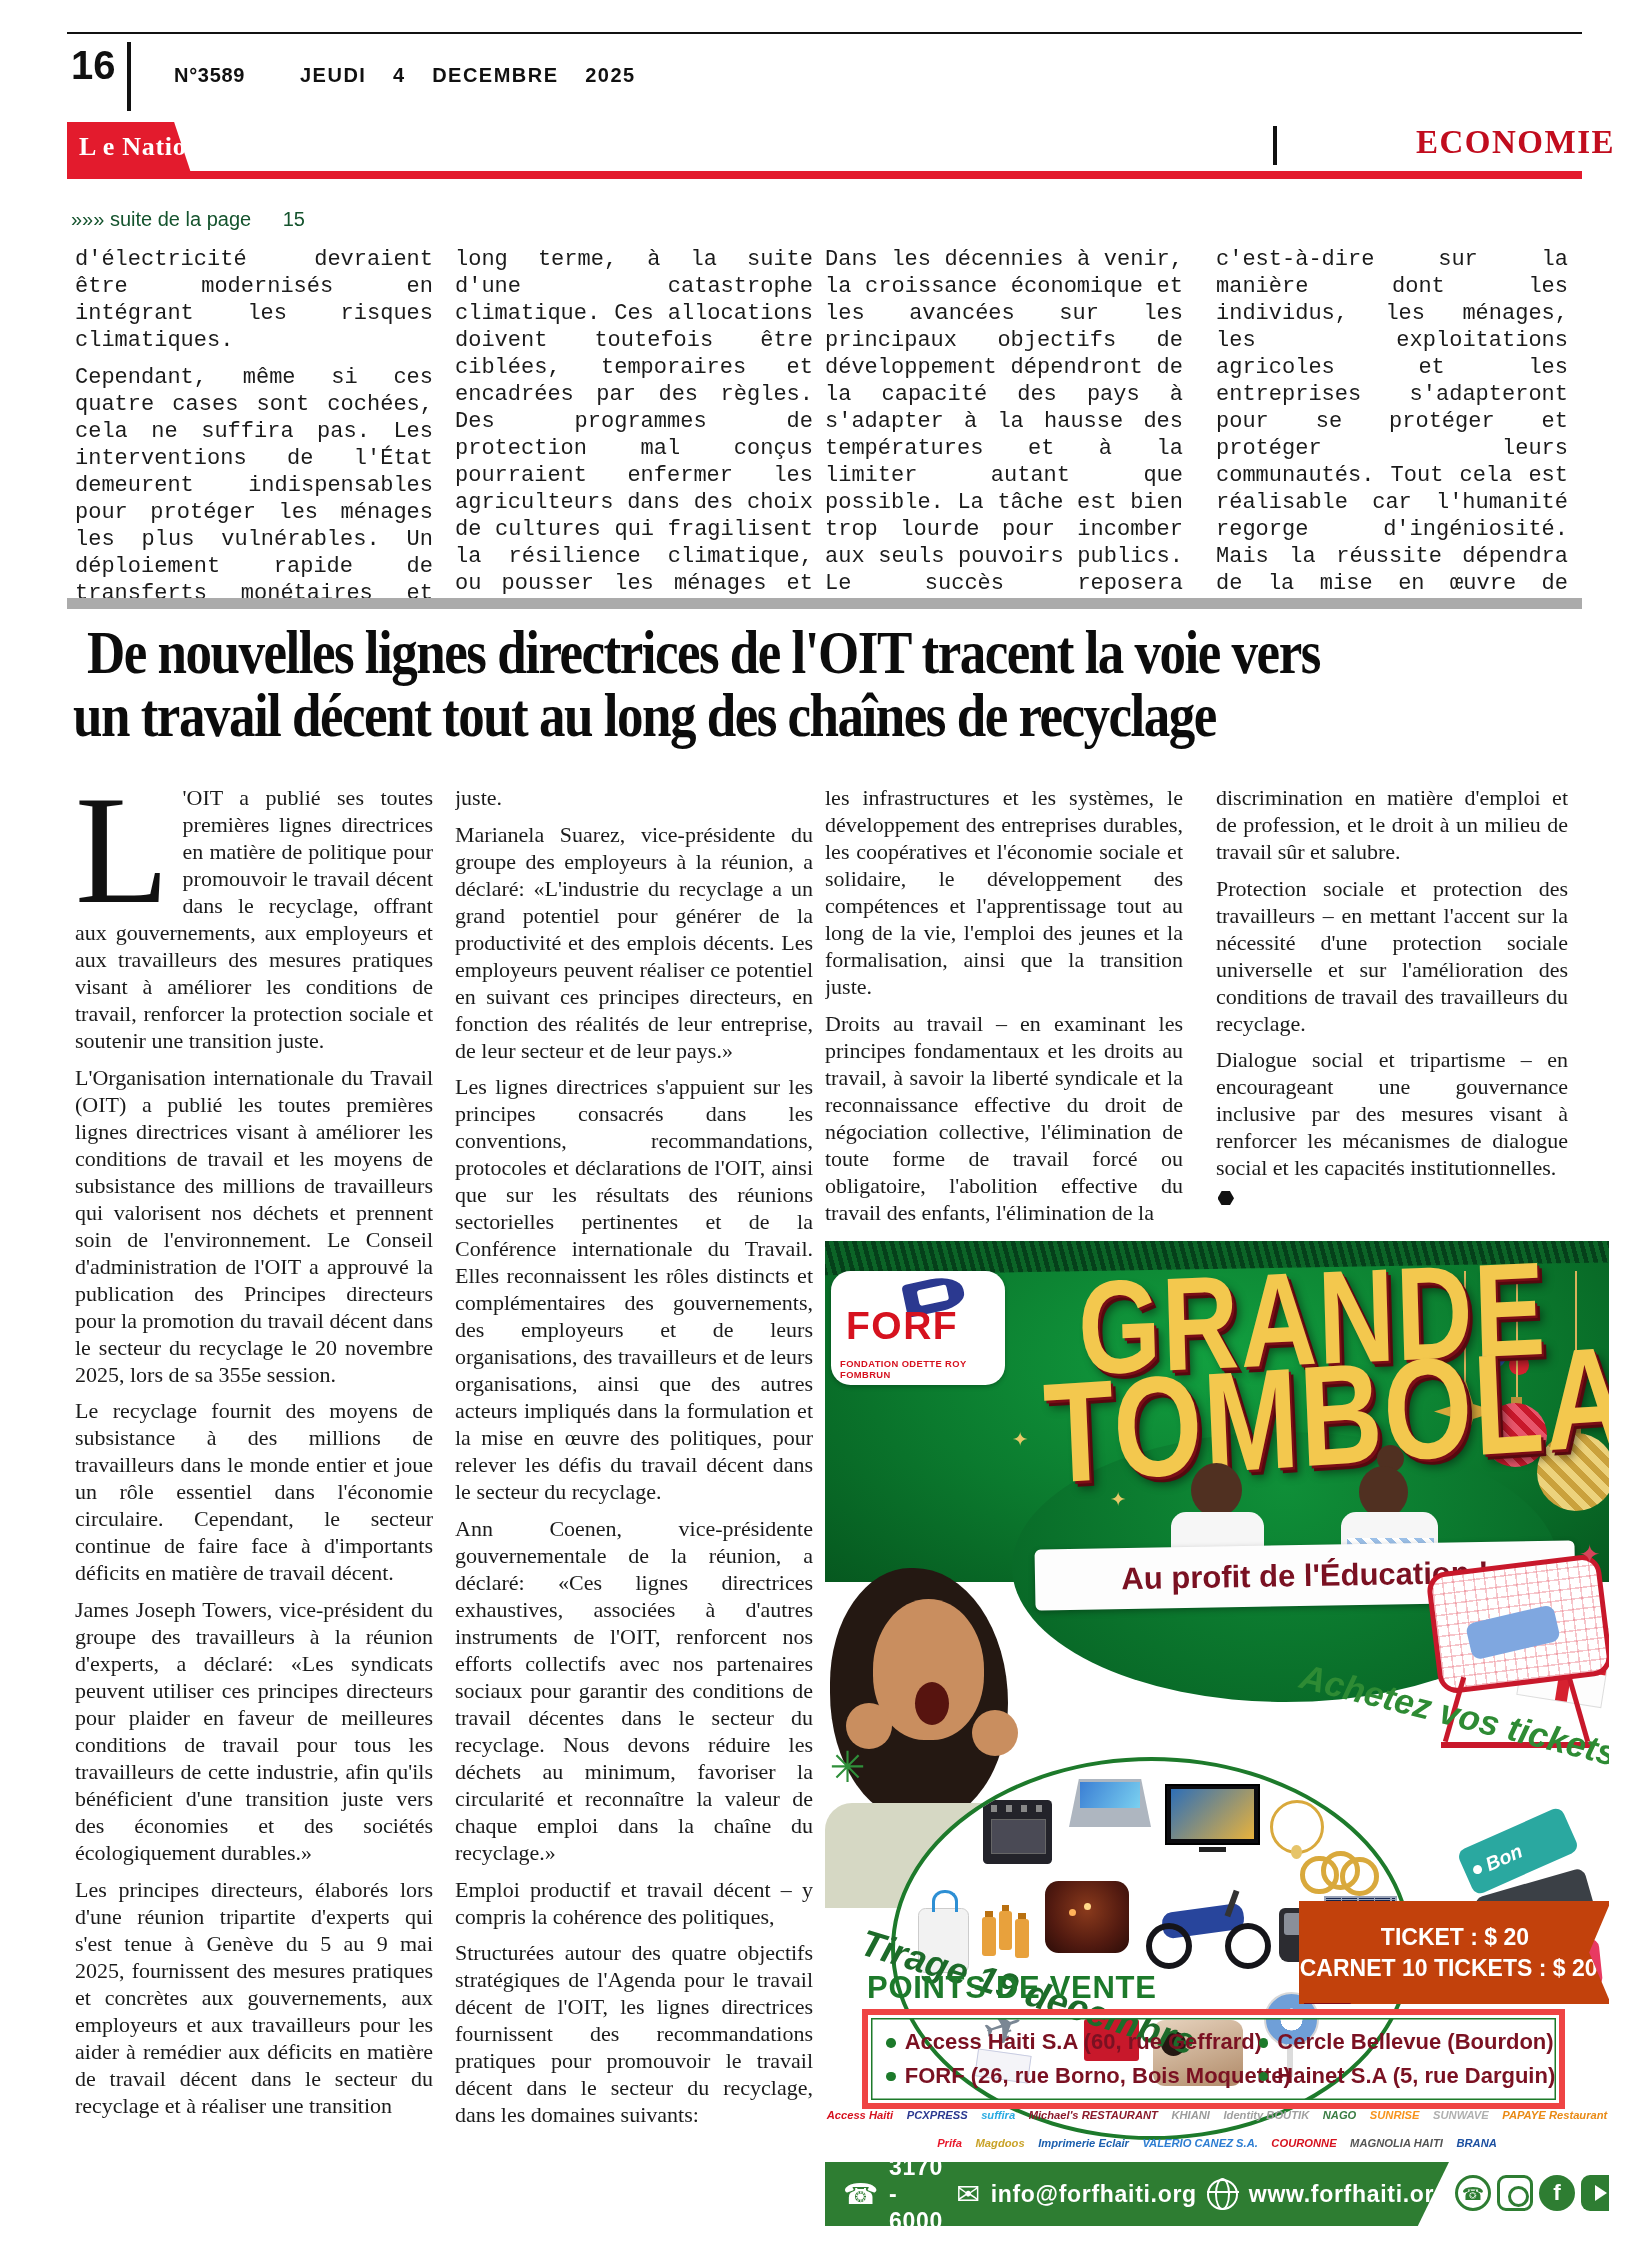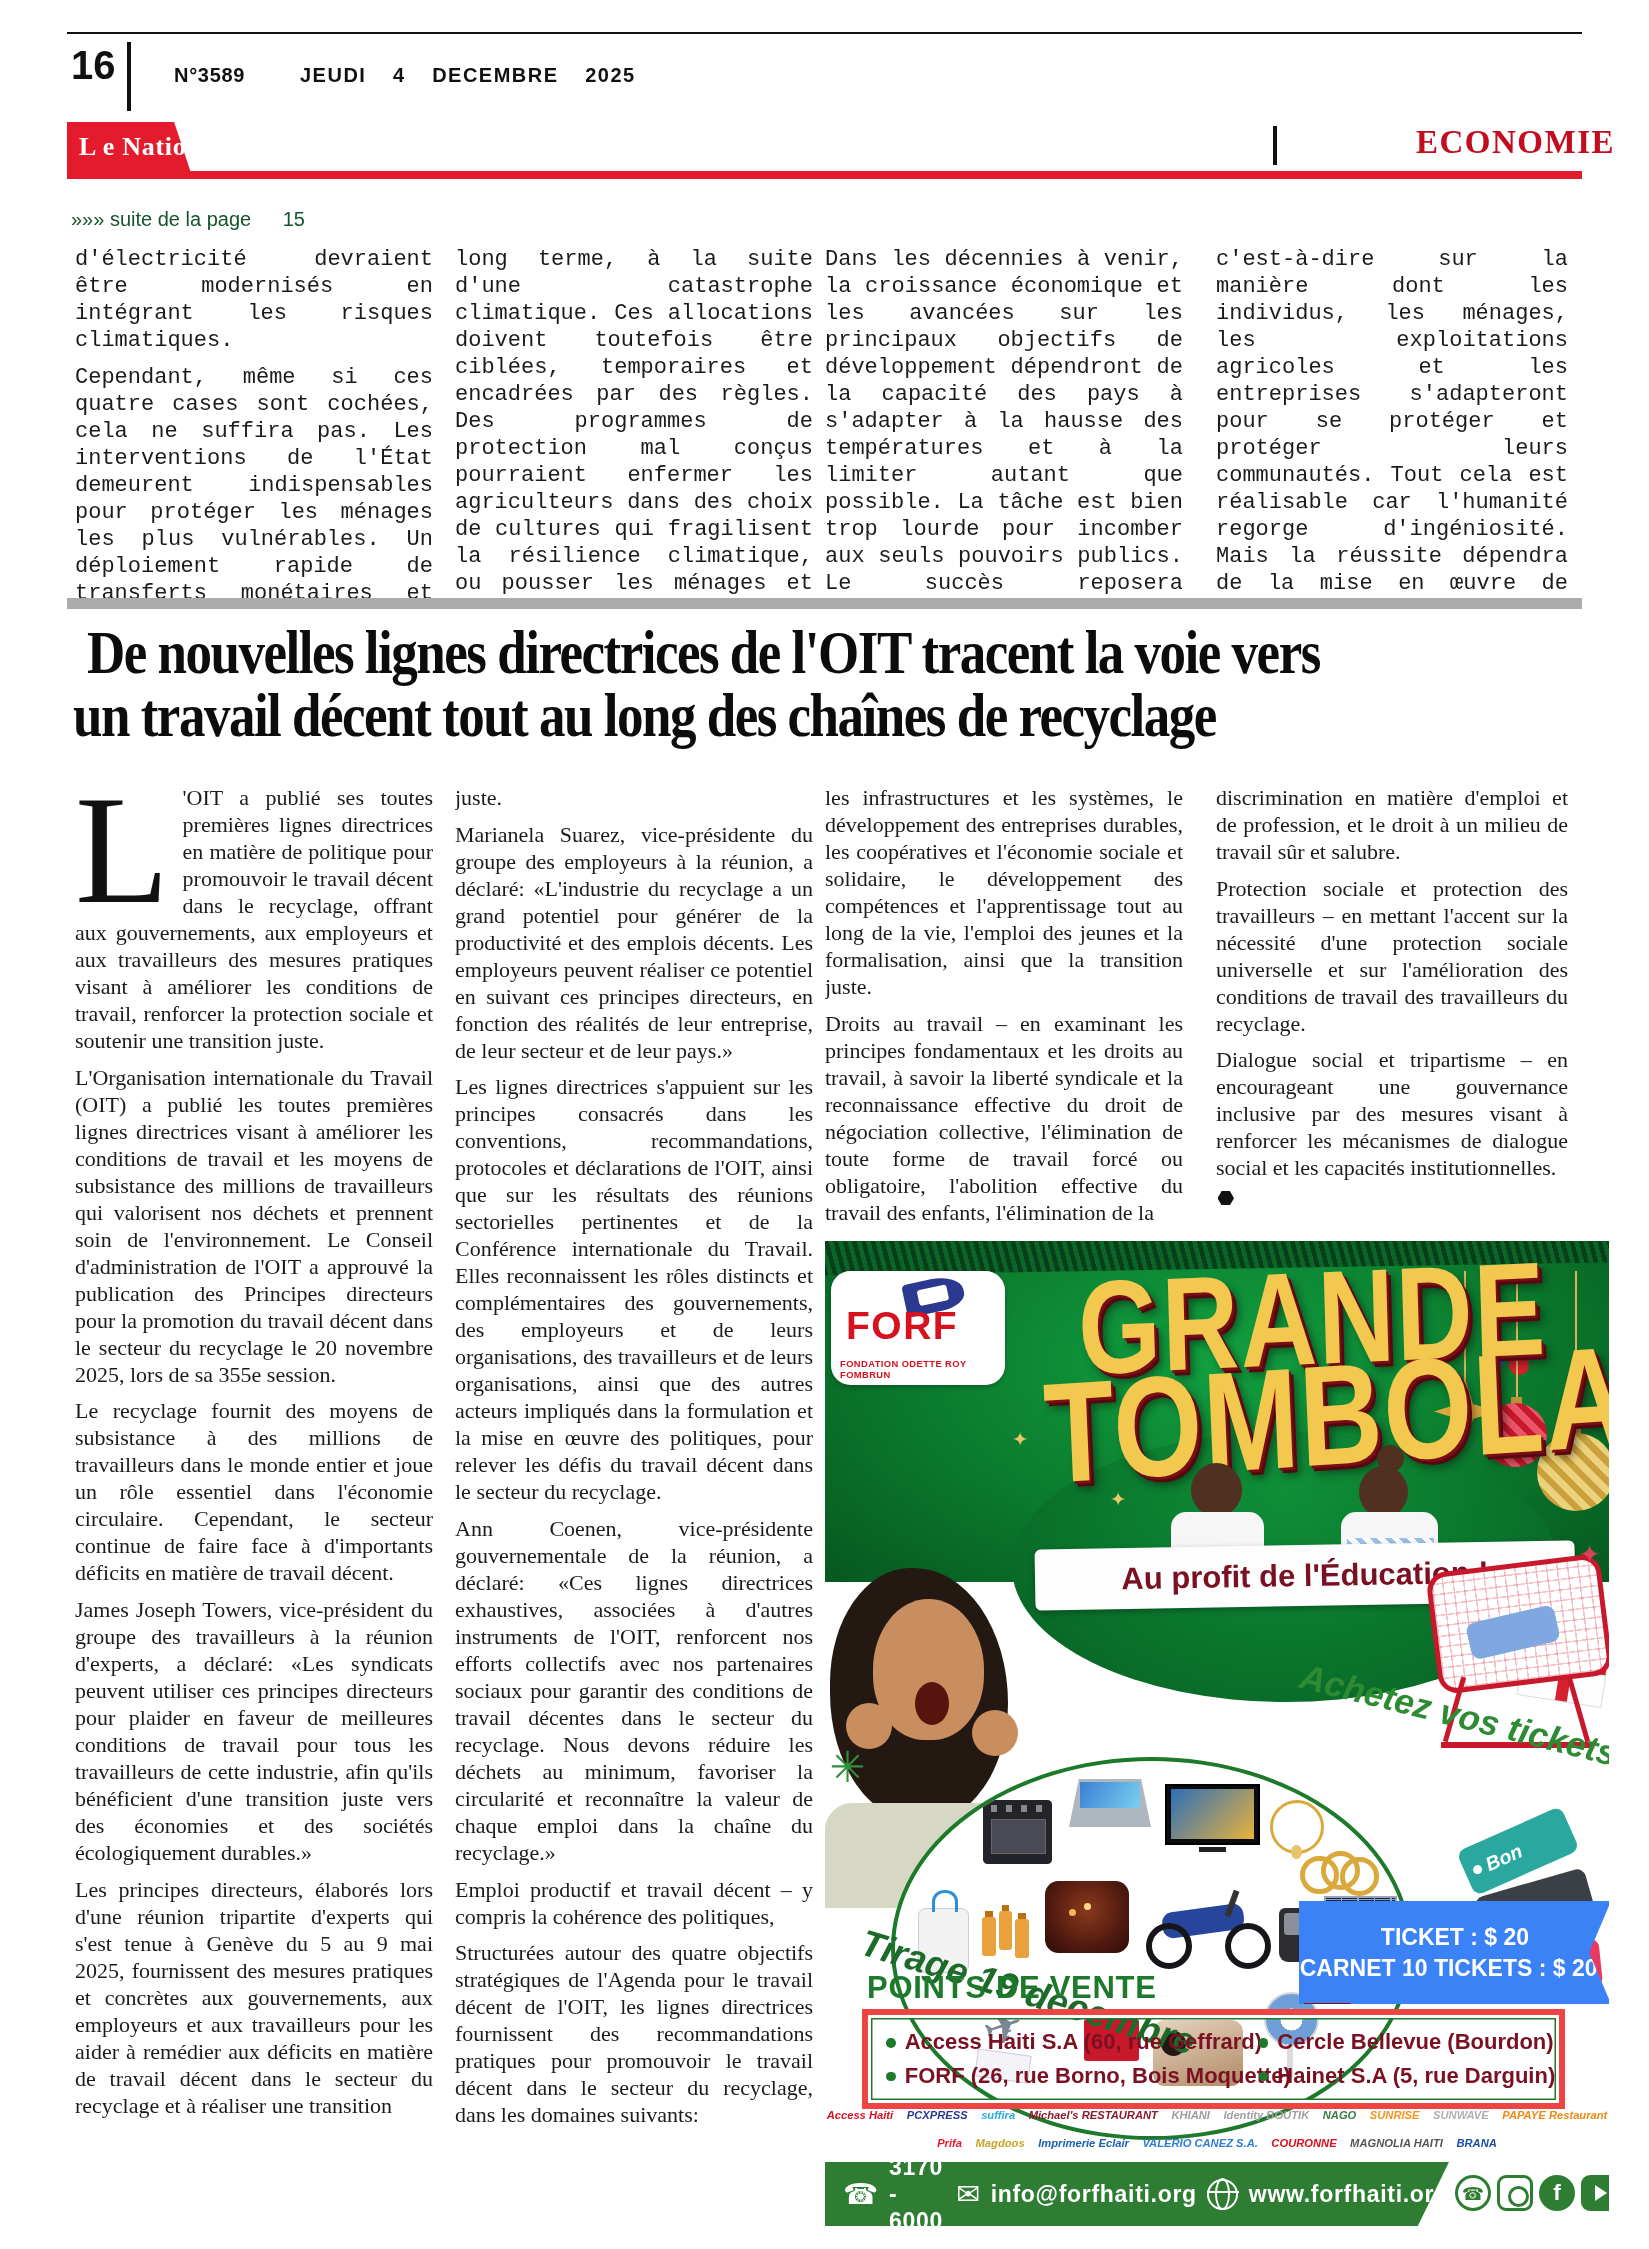--- a/index.html
+++ b/index.html
@@ -128,21 +128,21 @@
   .beer{width:55px;height:42px;background:#c8182b;border-radius:3px;}
   .beer::before{content:"";position:absolute;left:6px;top:-9px;width:9px;height:9px;background:#2a160c;border-radius:50%;box-shadow:16.5px 0 0 #2a160c,33px 0 0 #2a160c;}
   .massage{width:90px;height:66px;border-radius:12px;background:linear-gradient(160deg,#e7d4bf,#b08a68);}
   .massage::before{content:"";position:absolute;left:7.5px;top:10.5px;width:25.5px;height:25.5px;background:#241812;border-radius:50%;}
 
   .tag{width:114px;height:48px;border-radius:9px;color:#fff;font-style:italic;font-weight:bold;font-size:19.5px;
        display:flex;align-items:center;padding-left:22.5px;box-sizing:border-box;}
   .tag::before{content:"";position:absolute;left:7.5px;top:19.5px;width:9px;height:9px;background:#fff;border-radius:50%;}
   .tag.teal{background:#2aa8a0;} .tag.dark{background:#3b4046;} .tag.pink{background:#e83a62;font-size:18px;line-height:19px;}
 
-  .ribbon{left:474px;top:660px;width:312px;height:103px;background:#3b82f6;clip-path:polygon(0 0,100% 0,93% 50%,100% 100%,0 100%);
+  .ribbon{left:474px;top:660px;width:312px;height:103px;background:#c2410c;clip-path:polygon(0 0,100% 0,93% 50%,100% 100%,0 100%);
           display:flex;flex-direction:column;align-items:center;justify-content:center;gap:4px;color:#fff;font-weight:bold;}
   .ribbon::after{content:"";position:absolute;left:4.5px;bottom:-18px;width:48px;height:19.5px;background:#7e0c18;clip-path:polygon(0 0,100% 0,70% 100%,0 60%);}
   .ribbon .r1{font-size:23px;} .ribbon .r2{font-size:23px;}
   .points-title{left:42px;top:729px;font-size:31px;font-weight:bold;color:#1d7a2b;letter-spacing:0.7px;}
   .pbox{left:37px;top:768px;width:703px;height:100px;border:6px solid #ef4444;box-shadow:inset 0 0 0 3px #fff,inset 0 0 0 4.5px #1d7a2b;
         display:grid;grid-template-columns:56% 44%;align-content:center;row-gap:7.5px;padding:0 7.5px 0 18px;box-sizing:border-box;}
   .pbox .pt{font-size:22px;font-weight:bold;color:#7a1122;white-space:nowrap;}
   .pbox .pt::before{content:"";display:inline-block;width:9.7px;height:9.7px;background:#1d7a2b;border-radius:50%;margin-right:9px;vertical-align:1.5px;}
   .sponsors{left:0;top:861px;width:784px;height:54px;display:flex;flex-wrap:wrap;align-items:center;justify-content:center;column-gap:13.5px;row-gap:1.5px;overflow:hidden;}
   .sponsor{font-size:11.2px;font-weight:bold;font-style:italic;white-space:nowrap;}

